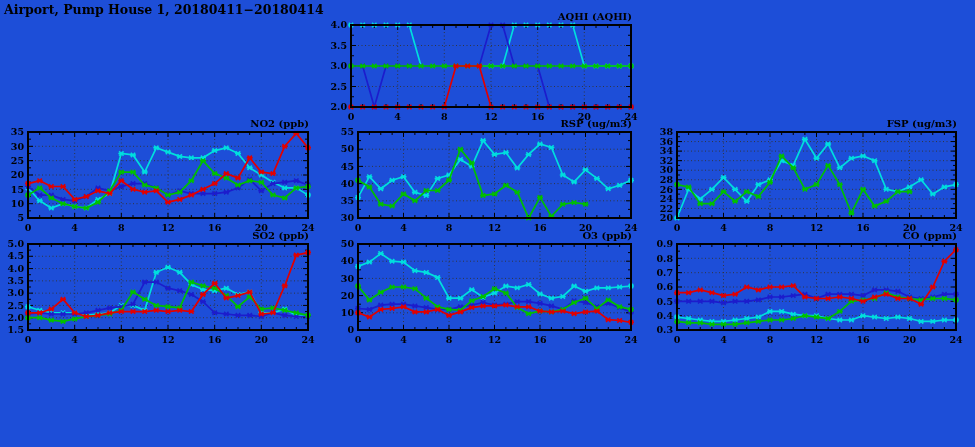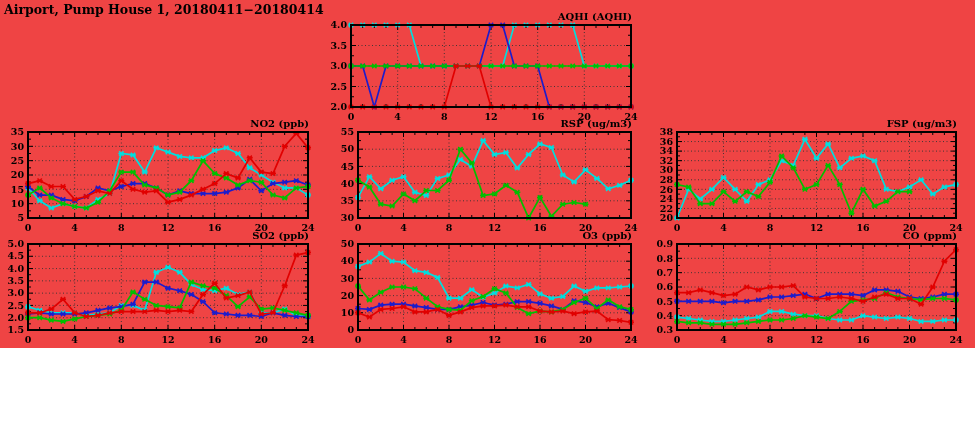--- a/index.html
+++ b/index.html
@@ -1,16 +1,16 @@
 <!DOCTYPE html>
 <html><head>
 <meta charset="utf-8">
 <style>
   html,body{margin:0;padding:0;background:#fff;}
-  #app{position:relative;width:975px;height:348px;background:#ef4444;overflow:hidden;
+  #app{position:relative;width:975px;height:447px;background:#1d4ed8;overflow:hidden;
        font-family:"DejaVu Serif", "Liberation Serif", serif;}
   #page-title{position:absolute;left:4px;top:2px;font-size:12.5px;font-weight:bold;color:#000;}
   .chart{position:absolute;margin:0;padding:0;}
   svg text{font-family:"DejaVu Serif","Liberation Serif",serif;font-weight:bold;fill:#000;}
 </style>
 </head>
 <body>
 <div id="app">
 
 <div id="page-title">Airport, Pump House 1, 20180411−20180414</div>

